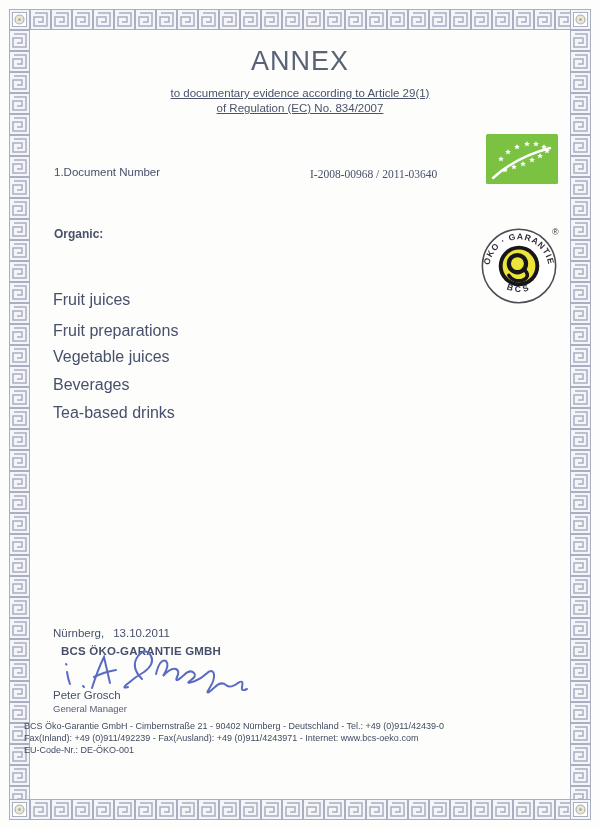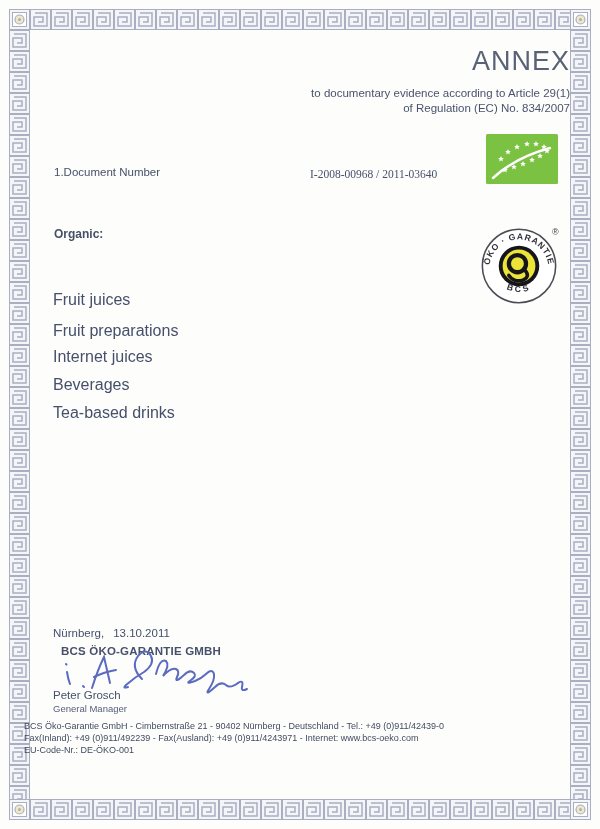--- a/index.html
+++ b/index.html
@@ -4,26 +4,26 @@
 <style>
   html,body{margin:0;padding:0;background:#e8e8e8;}
   .page{
     position:relative;width:600px;height:829px;margin:0 auto;
     background:#fdfdfc;overflow:hidden;
     font-family:"Liberation Sans",sans-serif;color:#46506a;
   }
   .abs{position:absolute;}
   .border-svg{position:absolute;left:0;top:0;pointer-events:none;}
   .title{
-    left:30px;right:30px;top:46px;text-align:right;
+    left:30px;right:30px;top:46px;text-align:center;
     font-size:27px;letter-spacing:1px;color:#5a6276;font-weight:400;
   }
   .subtitle{
-    left:30px;right:30px;top:86px;text-align:right;
-    font-size:11.5px;line-height:15px;color:#49536b;
+    left:30px;right:30px;top:86px;text-align:center;
+    font-size:11.5px;line-height:15px;color:#49536b;text-decoration:underline;
   }
   .docnum-label{left:54px;top:166px;font-size:11.5px;}
   .docnum-value{left:310px;top:168px;font-size:11.5px;font-family:Liberation Serif, serif;}
   .organic-heading{left:54px;top:227px;font-size:12px;font-weight:bold;}
   .product-item{left:53px;font-size:16px;}
   .eu-logo{left:486px;top:134px;}
   .seal{left:480px;top:227px;}
   .seal-r{left:552px;top:227px;font-size:9px;color:#3c3c44;}
   .city-date{left:53px;top:627px;font-size:11.5px;display:flex;gap:9px;}
   .company{left:61px;top:645px;font-size:11.5px;font-weight:bold;letter-spacing:.2px;}
@@ -119,21 +119,21 @@
     <circle cx="50" cy="50" r="26" fill="#16161a"></circle>
     <circle cx="50" cy="50" r="21" fill="#ede43a"></circle>
     <circle cx="48" cy="47" r="11" fill="none" stroke="#16161a" stroke-width="5.5"></circle>
     <path d="M56,54 C62,59 63,65 55,68 C47,71 40,67 37,62" fill="none" stroke="#16161a" stroke-width="4.5" stroke-linecap="round"></path>
   </svg>
   <div class="abs seal-r">®</div>
 
   <div class="abs organic-heading">Organic:</div>
   <div class="abs product-item" style="top:291px">Fruit juices</div>
   <div class="abs product-item" style="top:322px">Fruit preparations</div>
-  <div class="abs product-item" style="top:348px">Internet juices</div>
+  <div class="abs product-item" style="top:348px">Vegetable juices</div>
   <div class="abs product-item" style="top:376px">Beverages</div>
   <div class="abs product-item" style="top:404px">Tea-based drinks</div>
 
   <div class="abs city-date">
     <span>Nürnberg,</span>
     <span>13.10.2011</span>
   </div>
   <div class="abs company">BCS ÖKO-GARANTIE GMBH</div>
 
   <svg class="abs signature" width="215" height="58" viewBox="0 0 215 58" aria-hidden="true">

